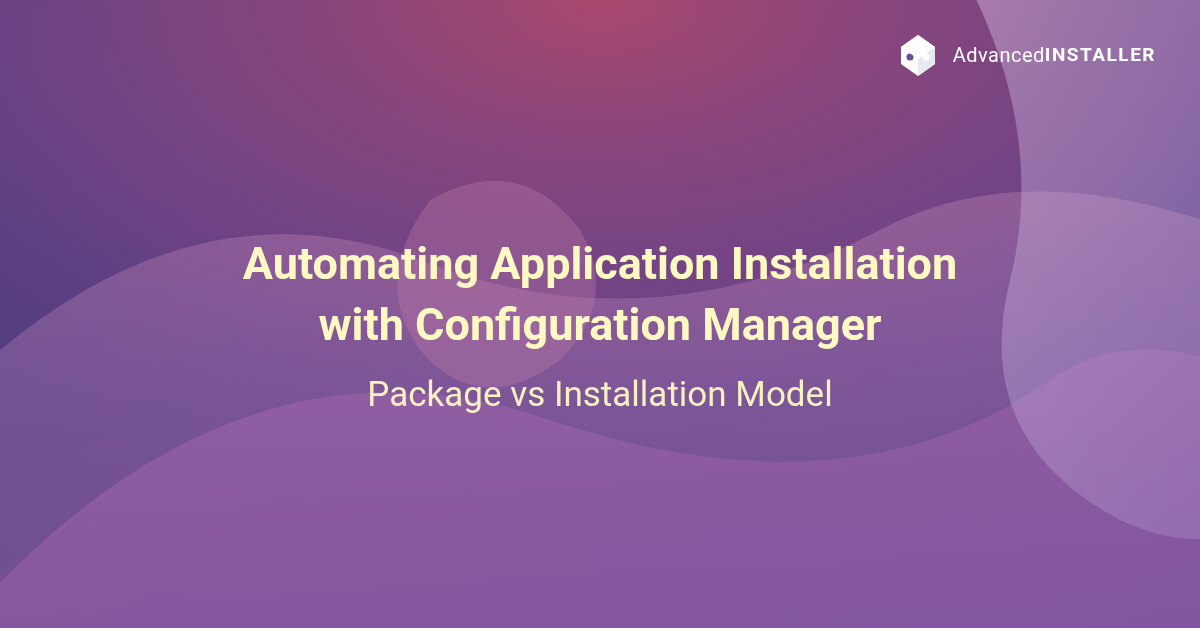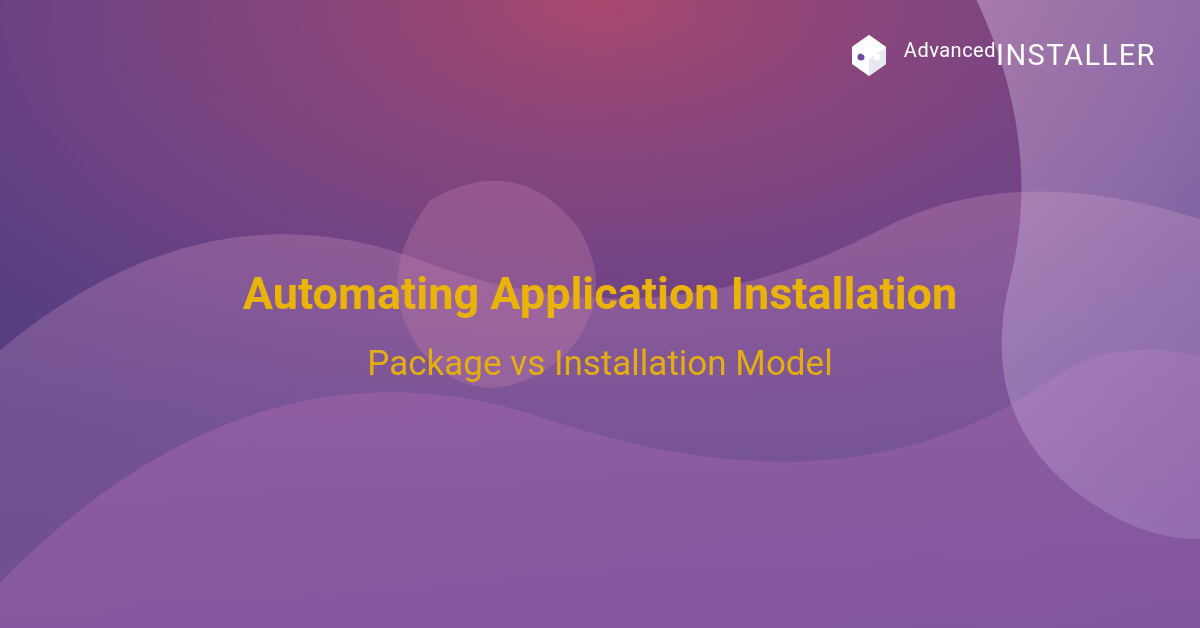--- a/index.html
+++ b/index.html
@@ -53,32 +53,32 @@
       color: #ffffff;
       font-weight: 400;
     }
     
     .logo-text .advanced {
       font-size: 20px;
       letter-spacing: 0.5px;
     }
     
     .logo-text .installer {
-      font-size: 29px;
-      font-weight: 400;
+      font-size: 19px;
+      font-weight: 700;
       letter-spacing: 1.5px;
     }
     
     .content {
       position: absolute;
       top: 50%;
       left: 50%;
       transform: translate(-50%, -50%);
       text-align: center;
-      color: #eab308;
+      color: #fef9c3;
       width: 100%;
       padding: 0 60px;
       margin-top: 10px;
       z-index: 5;
     }
     
     .title {
       font-size: 45px;
       font-weight: 700;
       line-height: 1.35;
@@ -149,15 +149,16 @@
   </div>
   <div class="logo-text">
     <span class="advanced">Advanced</span>
     <span class="installer">INSTALLER</span>
   </div>
 </div>
 
 <div class="content">
   <h1 class="title">
     <span>Automating Application Installation</span><br>
+    <span>with Configuration Manager</span>
   </h1>
   <p class="subtitle">Package vs Installation Model</p>
 </div>
 
 </body></html>

